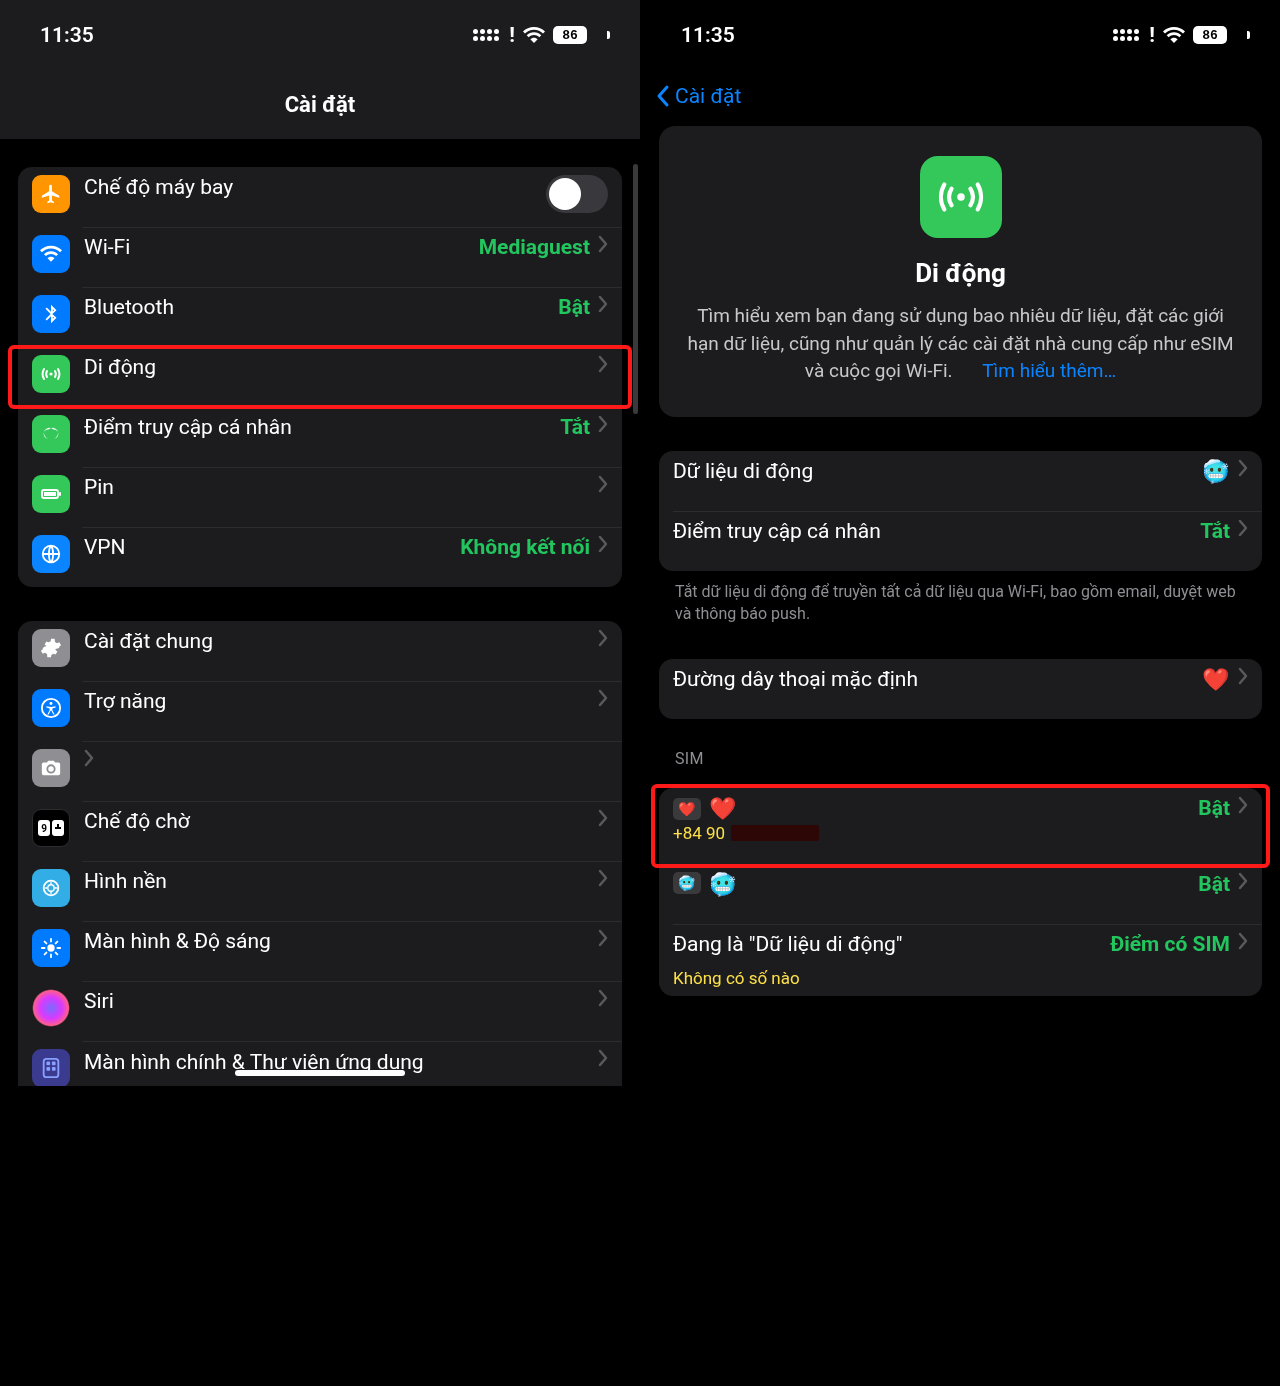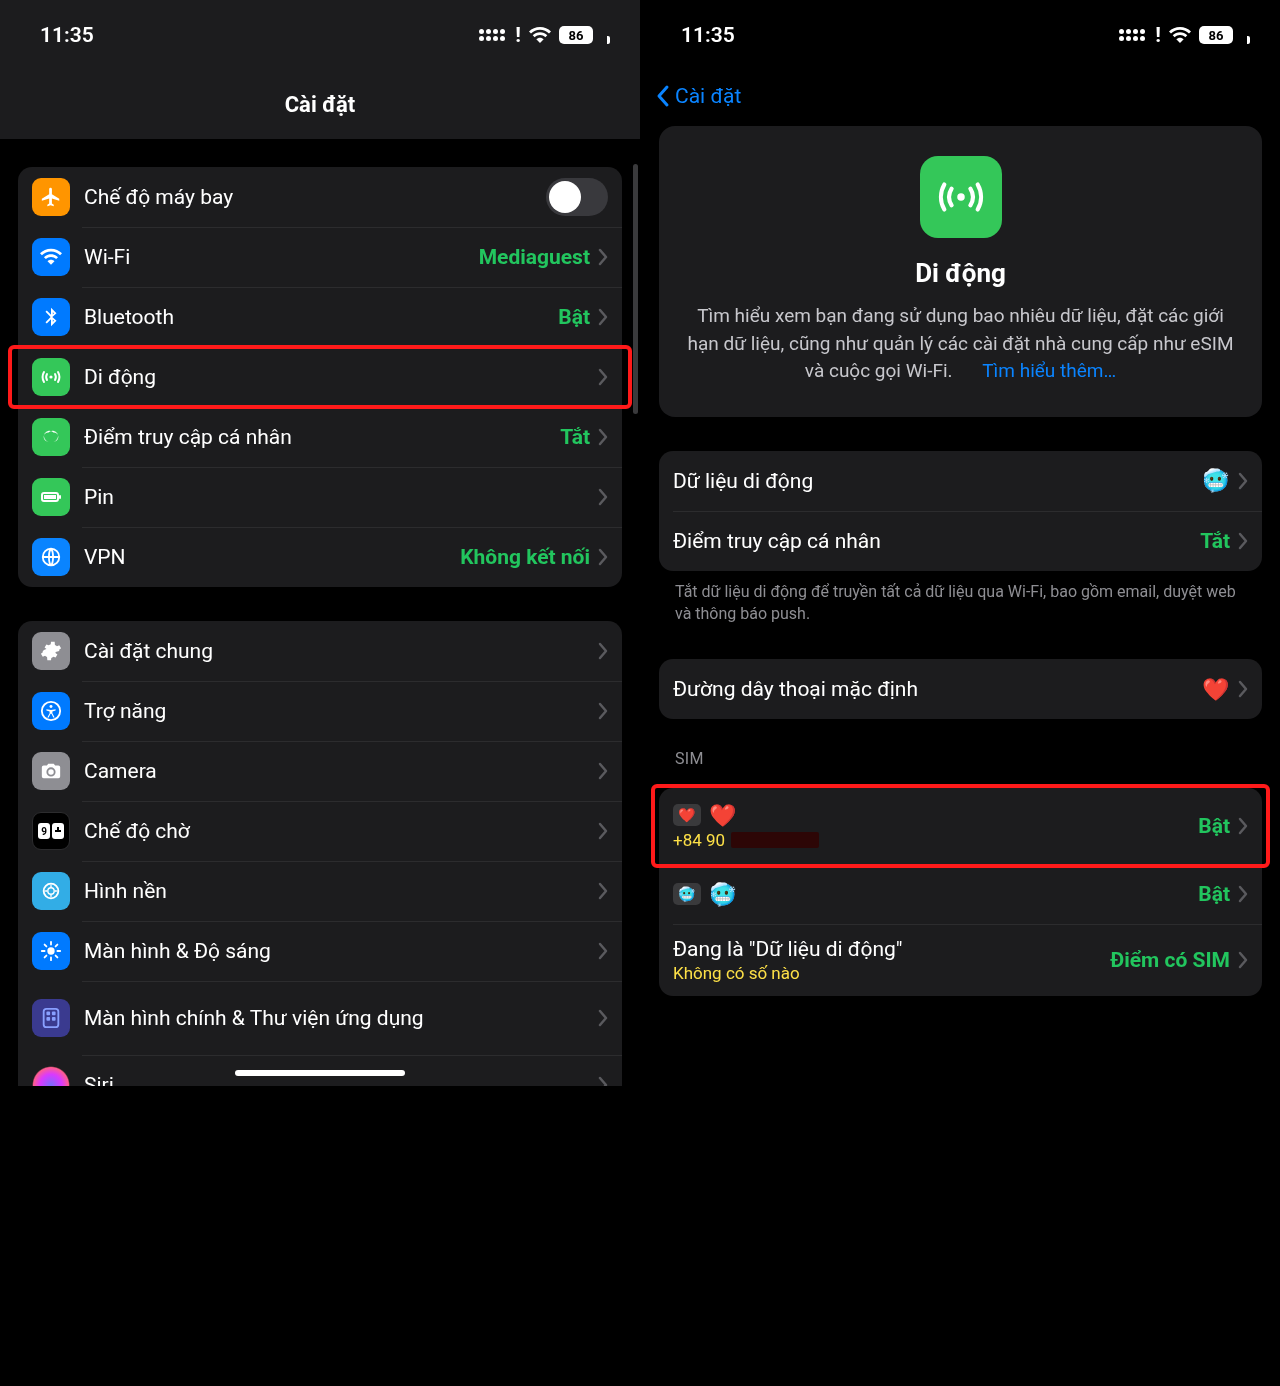--- a/index.html
+++ b/index.html
@@ -34,21 +34,21 @@
     display: grid;
     grid-template-columns: repeat(4, 5px);
     grid-template-rows: repeat(2, 5px);
     gap: 2px;
     align-content: center;
   }
   .cellular-dots span { width:5px;height:5px;border-radius:50%;background:#fff; }
   .cellular-excl { font-weight:700; margin-left:2px; }
   .wifi-icon svg { display:block; }
   .battery {
-    display:flex;align-items:flex-end;gap:14px;
+    display:flex;align-items:center;gap:20px;font-family:Liberation Mono, monospace;
   }
   .battery-body {
     width: 34px;height:18px;border-radius:5px;background:#fff;
     display:flex;align-items:center;justify-content:center;
     color:#000;font-size:13px;font-weight:700;
   }
   .battery-tip{width:3px;height:8px;background:#fff;border-radius:0 2px 2px 0;}
 
   
   .s1-header {
@@ -62,21 +62,21 @@
 
   
   .group {
     background:#1c1c1e;
     border-radius:14px;
     margin-top: 34px;
     overflow: visible;
   }
   .group:first-child { margin-top: 28px; }
   .row {
-    display:flex;align-items:center;
+    display:flex;
     min-height:60px;
     padding: 8px 14px 8px 14px;
     position:relative;
   }
   .row + .row::before{
     content:"";position:absolute;left:64px;right:0;top:0;height:1px;background:#2c2c2e;
   }
   .row.noicon + .row.noicon::before{ left:14px; }
   .icon {
     width:38px;height:38px;border-radius:9px;
@@ -318,21 +318,20 @@
               <path fill="none" stroke="#5a5a5e" stroke-width="2.5" stroke-linecap="round" stroke-linejoin="round" d="M2 2l6 7-6 7"></path>
             </svg>
           </span>
       </div>
       <div class="row">
         <span class="icon ic-gray">
           <svg width="22" height="22" viewBox="0 0 24 24">
               <path fill="#fff" d="M9 4l-1.5 2H4a2 2 0 0 0-2 2v10a2 2 0 0 0 2 2h16a2 2 0 0 0 2-2V8a2 2 0 0 0-2-2h-3.5L15 4H9zm3 4a5 5 0 1 1 0 10 5 5 0 0 1 0-10zm0 2a3 3 0 1 0 0 6 3 3 0 0 0 0-6z"></path>
             </svg>
         </span>
-        <span class="label">Camera</span>
         <span class="chev">
             <svg width="10" height="18" viewBox="0 0 10 18">
               <path fill="none" stroke="#5a5a5e" stroke-width="2.5" stroke-linecap="round" stroke-linejoin="round" d="M2 2l6 7-6 7"></path>
             </svg>
           </span>
       </div>
       <div class="row">
         <span class="icon" style="background:#000;border:1px solid #2c2c2e;">
           <svg width="28" height="18" viewBox="0 0 28 18">
               <rect x="1" y="1" width="12" height="16" rx="3" fill="#fff"></rect>
@@ -373,40 +372,40 @@
               </g>
             </svg>
         </span>
         <span class="label">Màn hình &amp; Độ sáng</span>
         <span class="chev">
             <svg width="10" height="18" viewBox="0 0 10 18">
               <path fill="none" stroke="#5a5a5e" stroke-width="2.5" stroke-linecap="round" stroke-linejoin="round" d="M2 2l6 7-6 7"></path>
             </svg>
           </span>
       </div>
+      <div class="row">
+        <span class="icon" style="background:radial-gradient(circle at 50% 50%,#7a6bff 0%,#d93aff 40%,#ff5c8f 65%,#1c1c1e 70%);"></span>
+        <span class="label">Siri</span>
+        <span class="chev">
+            <svg width="10" height="18" viewBox="0 0 10 18">
+              <path fill="none" stroke="#5a5a5e" stroke-width="2.5" stroke-linecap="round" stroke-linejoin="round" d="M2 2l6 7-6 7"></path>
+            </svg>
+          </span>
+      </div>
       <div class="row" style="min-height:74px;">
         <span class="icon" style="background:#3a3a8f;">
           <svg width="22" height="22" viewBox="0 0 24 24">
               <rect x="4" y="2" width="16" height="20" rx="3" fill="none" stroke="#89a0ff" stroke-width="2"></rect>
               <rect x="7" y="5" width="4" height="4" rx="1" fill="#89a0ff"></rect>
               <rect x="13" y="5" width="4" height="4" rx="1" fill="#89a0ff"></rect>
               <rect x="7" y="11" width="4" height="4" rx="1" fill="#89a0ff"></rect>
               <rect x="13" y="11" width="4" height="4" rx="1" fill="#89a0ff"></rect>
             </svg>
         </span>
         <span class="label" style="line-height:1.25;">Màn hình chính &amp; Thư viện ứng dụng</span>
-        <span class="chev">
-            <svg width="10" height="18" viewBox="0 0 10 18">
-              <path fill="none" stroke="#5a5a5e" stroke-width="2.5" stroke-linecap="round" stroke-linejoin="round" d="M2 2l6 7-6 7"></path>
-            </svg>
-          </span>
-      </div>
-      <div class="row">
-        <span class="icon" style="background:radial-gradient(circle at 50% 50%,#7a6bff 0%,#d93aff 40%,#ff5c8f 65%,#1c1c1e 70%);"></span>
-        <span class="label">Siri</span>
         <span class="chev">
             <svg width="10" height="18" viewBox="0 0 10 18">
               <path fill="none" stroke="#5a5a5e" stroke-width="2.5" stroke-linecap="round" stroke-linejoin="round" d="M2 2l6 7-6 7"></path>
             </svg>
           </span>
       </div>
     </div>
   </div>
 
   <div class="scroll-hint"></div>

